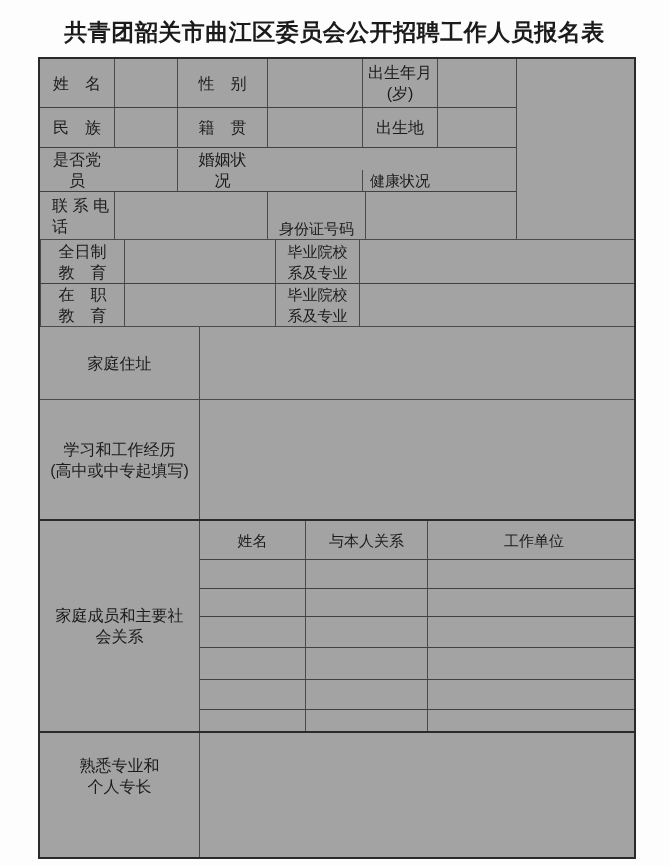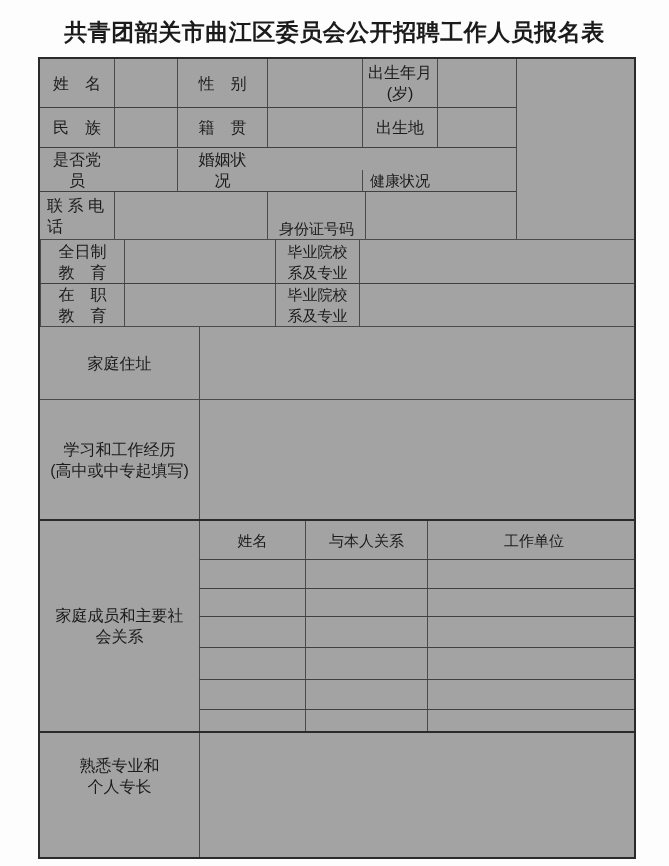--- a/index.html
+++ b/index.html
@@ -37,21 +37,21 @@
     min-width: 0; overflow: hidden;
   }
   .cell.bl { border-left: 1px solid #4a4a4a; }
   .lbl {
     white-space: pre-line;
     text-align: center;
     font-size: 16px;
     line-height: 21px;
   }
   .sm { font-size: 15px; }
-  .left-align { justify-content: flex-start; padding-left: 7px; }
+  .left-align { justify-content: center; padding-left: 7px; }
   .left-align .lbl { text-align: left; }
   .grow { flex: 1; padding-left: 6px; }
   
   .rA { height: 48px; }
   .rB { height: 40px; }
   .rC { height: 44px; align-items: flex-end; }
   .rD { height: 48px; }
   .photo-cell { width: 118px; border-left: 1px solid #4a4a4a; }
   .w74 { width: 74px; } .w63 { width: 63px; } .w90 { width: 90px; }
   .w95 { width: 95px; } .w75 { width: 75px; }

